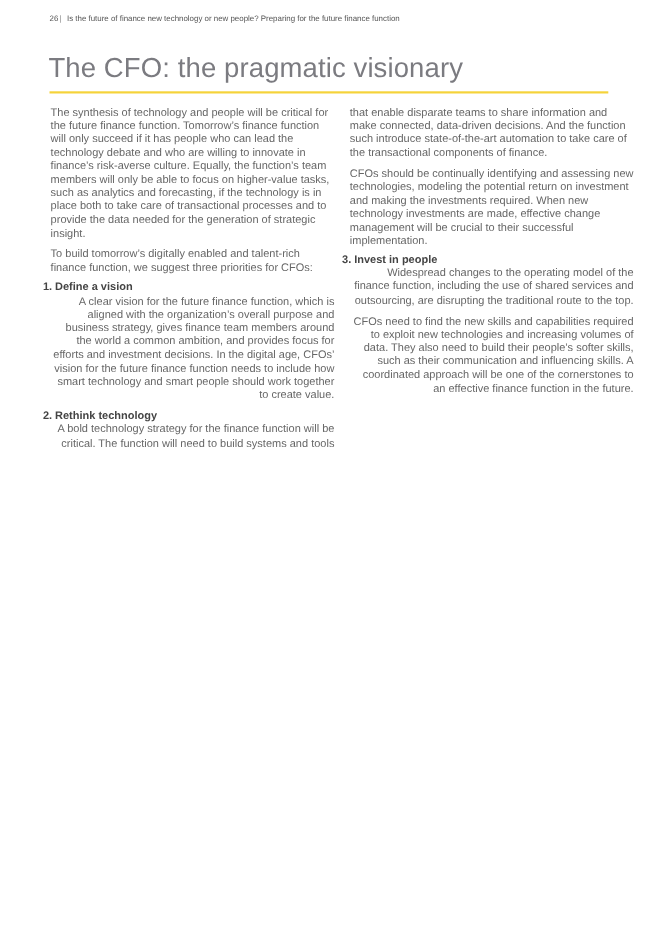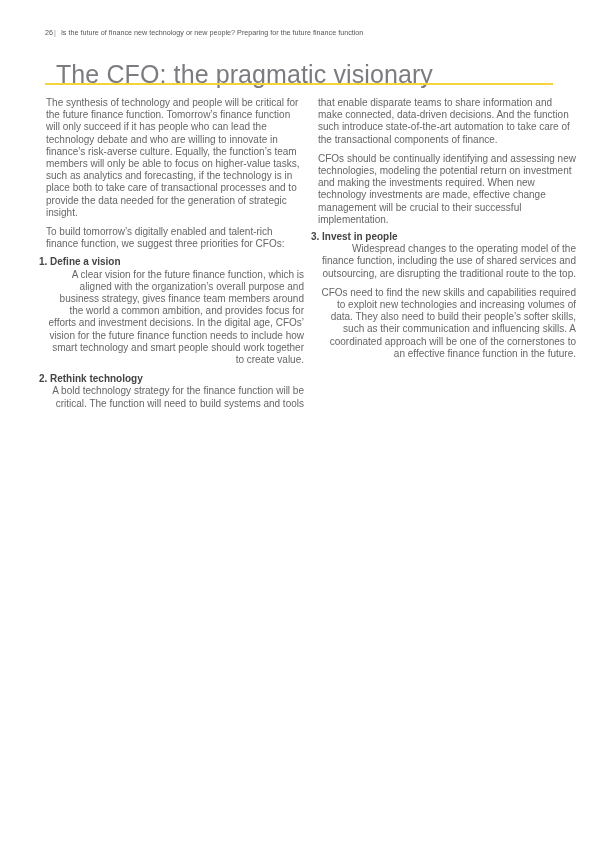--- a/index.html
+++ b/index.html
@@ -11,32 +11,32 @@
       width: 600px;
       height: 848px;
       position: relative;
       overflow: hidden;
       font-family: "Liberation Sans", "DejaVu Sans", sans-serif;
       color: #5a5a5a;
     }
     .running-header {
       position: absolute;
       left: 45px;
-      top: 28px;
+      top: 12px;
       font-size: 7.2px;
       color: #555;
       white-space: nowrap;
     }
     .running-header .page-num { color: #555; }
     .running-header .sep { margin: 0 3px 0 1px; color: #888; }
     .page-title {
       position: absolute;
       left: 44px;
       top: 48px;
-      margin: 12px;
+      margin: 0;
       font-size: 25px;
       font-weight: normal;
       color: #7b7b80;
       letter-spacing: 0.1px;
       white-space: nowrap;
     }
     .title-rule {
       position: absolute;
       left: 45px;
       top: 83px;

